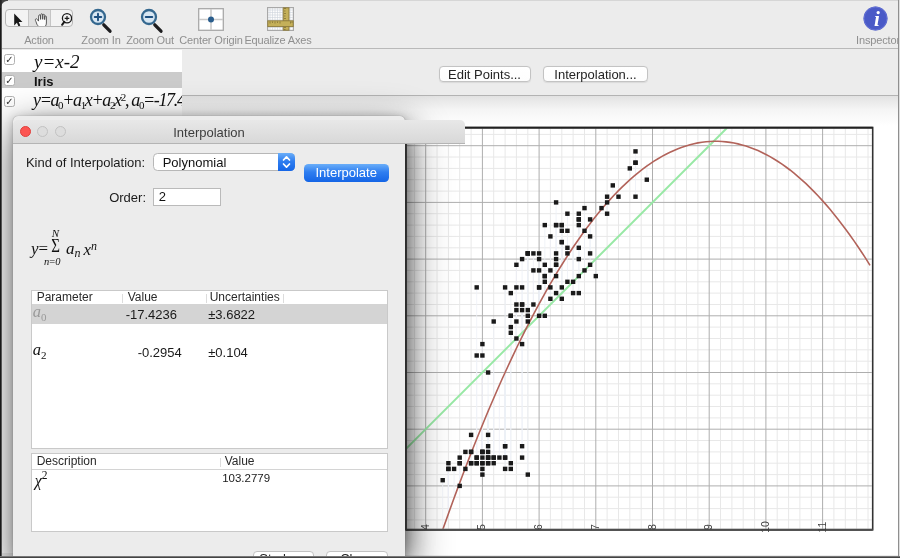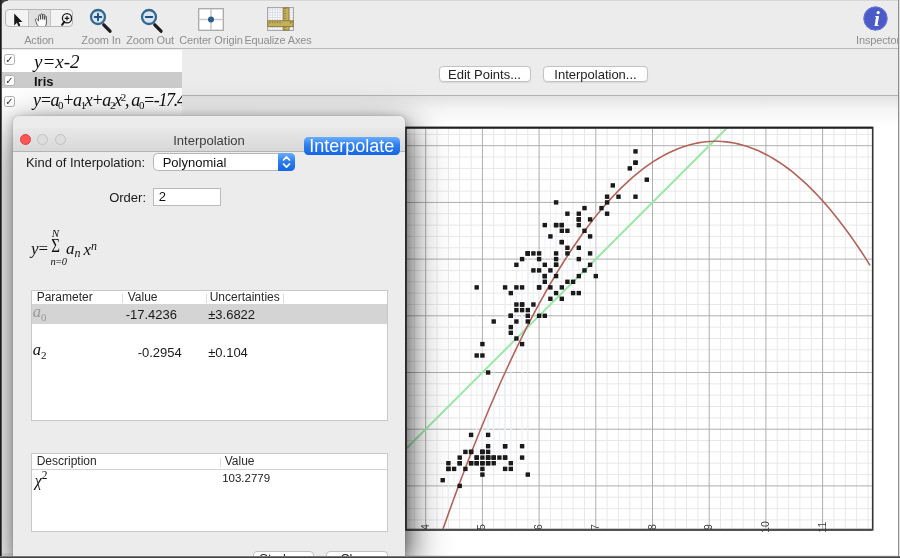--- a/index.html
+++ b/index.html
@@ -6,28 +6,28 @@
 #toolbar{position:absolute;left:0;top:0;width:900px;height:49px;background:#ececec;border-top:1px solid #d6d6d6;border-bottom:1px solid #b9b9b9;z-index:2}
 .tlabel{position:absolute;top:32.5px;font-size:11px;letter-spacing:-0.15px;color:#8f8f8f;white-space:nowrap;transform:translateX(-50%)}
 #sidebar{position:absolute;left:2px;top:50px;width:180px;height:503px;background:#fff;z-index:2}
 .srow{position:absolute;left:0;width:180px;overflow:hidden}
 .cbx{position:absolute;left:4px;width:11px;height:11px;background:#fff;border:1px solid #b2b2b2;border-radius:2.5px;font-size:10px;line-height:10px;text-align:center;color:#333}
 #graphhead{position:absolute;left:182px;top:50px;width:716px;height:46px;background:#ececec;z-index:2}
 #canvas{position:absolute;left:182px;top:96px;width:716px;height:459px;background:#fff;z-index:2}
 #canvas .grad{position:absolute;left:0;top:0;width:716px;height:30px;background:linear-gradient(#e2e2e2,#f5f5f5 45%,#fff)}
 .gbtn{position:absolute;top:65.5px;height:16.5px;background:linear-gradient(#fff,#fdfdfd);border:1px solid #c3c3c3;border-radius:4px;font-size:13px;color:#242424;text-align:center;line-height:15px;z-index:4;box-shadow:0 .5px 1px rgba(0,0,0,.08)}
 #dialog{position:absolute;left:13px;top:116px;width:392px;height:440px;background:#ececec;border-radius:5px 5px 0 0;z-index:5;box-shadow:0 16px 42px 5px rgba(0,0,0,.48),10px 4px 22px -6px rgba(0,0,0,.34),0 2px 10px rgba(0,0,0,.22),0 0 1px rgba(0,0,0,.4)}
-#titlebar{position:absolute;left:0;top:12px;width:392px;height:24px;background:linear-gradient(#e8e8e8,#d8d8d8);border-bottom:1px solid #b4b4b4;border-radius:5px 5px 0 0}
+#titlebar{position:absolute;left:0;top:4px;width:452px;height:24px;background:linear-gradient(#e8e8e8,#d8d8d8);border-bottom:1px solid #b4b4b4;border-radius:5px 5px 0 0}
 .tl{position:absolute;top:5.5px;width:11px;height:11px;border-radius:50%}
 #dtitle{position:absolute;top:4.5px;width:392px;text-align:center;font-size:13px;color:#3d3d3d}
 .dlabel{position:absolute;font-size:13px;color:#1a1a1a}
 .serif{font-family:"Liberation Serif",serif;font-style:italic}
 #popup{position:absolute;left:139.7px;top:36.5px;width:142px;height:18px;background:#fff;border:1px solid #b7b7b7;border-radius:4.5px;font-size:13px;color:#111;line-height:17px;padding-left:9px}
 #popupcap{position:absolute;right:-1px;top:-1px;width:17px;height:18px;border-radius:0 4.5px 4.5px 0;background:linear-gradient(#6aaef9,#2f7ef0 45%,#1566e7)}
-#interpbtn{position:absolute;left:290.7px;top:21px;width:96px;height:18px;border-radius:4.5px;background:linear-gradient(#6aaef9,#2f7ef0 45%,#1465e6);color:#fff;font-size:18px;text-align:center;line-height:18px}
+#interpbtn{position:absolute;left:290.7px;top:48px;width:85px;height:18px;border-radius:4.5px;background:linear-gradient(#6aaef9,#2f7ef0 45%,#1465e6);color:#fff;font-size:13px;text-align:center;line-height:18px}
 #orderfield{position:absolute;left:139.7px;top:72px;width:68px;height:17.5px;background:#fff;border:1px solid #bababa;font-size:13px;color:#111;line-height:16px;padding-left:5px}
 .ptable{position:absolute;background:#fff;border:1px solid #c9c9c9;font-size:13px;color:#1a1a1a}
 .thead{position:absolute;left:0;top:0;width:100%;border-bottom:1px solid #d4d4d4;font-size:12px;color:#2a2a2a}
 .hsep{position:absolute;top:3px;height:9px;width:1px;background:#dcdcdc}
 .prow{position:absolute;left:0;width:100%}
 .pcell{position:absolute;white-space:nowrap}
 #leftedge1{position:absolute;left:0;top:0;width:1.3px;height:558px;background:#191919;z-index:9}
 #leftedge2{position:absolute;left:1.3px;top:0;width:1px;height:558px;background:#555;z-index:9}
 #rightedge1{position:absolute;left:897.6px;top:0;width:1.4px;height:558px;background:#8f8f8f;z-index:9}
 #rightedge2{position:absolute;left:899px;top:0;width:1px;height:558px;background:#dedede;z-index:9}
@@ -305,25 +305,25 @@
           <path d="M5.5 7 L8.5 3.8 L11.5 7 M5.5 11 L8.5 14.2 L11.5 11" stroke="#fff" stroke-width="1.7" fill="none" stroke-linecap="round" stroke-linejoin="round"></path>
         </svg>
  </div></div>
  <div id="interpbtn">Interpolate</div>
  <div class="dlabel" style="left:46px;top:73.5px;width:87px;text-align:right">Order:</div>
  <div id="orderfield">2</div>
 
  <div class="serif" style="position:absolute;left:18px;top:124px;font-size:17px;color:#111;line-height:17px">y<span style="font-style:normal">=</span></div>
  <div class="serif" style="position:absolute;left:32px;top:111.5px;width:21px;text-align:center;font-size:11px;color:#111;line-height:11px">N</div>
  <div style="position:absolute;left:33px;top:120px;width:19px;text-align:center;font-family:'Liberation Serif',serif;font-size:22px;color:#111;line-height:20px;transform:scale(0.68,0.85);transform-origin:50% 50%">Σ</div>
- <div class="serif" style="position:absolute;left:31px;top:139.5px;width:23px;text-align:right;font-size:10.5px;color:#111;line-height:11px">n<span style="font-style:normal">=</span>0</div>
+ <div class="serif" style="position:absolute;left:31px;top:139.5px;width:23px;text-align:left;font-size:10.5px;color:#111;line-height:11px">n<span style="font-style:normal">=</span>0</div>
  <div class="serif" style="position:absolute;left:53px;top:124px;font-size:17px;color:#111;line-height:17px">a<sub style="font-size:12px;vertical-align:-2.5px;line-height:0">n</sub></div>
  <div class="serif" style="position:absolute;left:70.5px;top:125px;font-size:17px;color:#111;line-height:17px">x<sup style="font-size:12px;vertical-align:5.5px;line-height:0">n</sup></div>
 
- <div class="ptable" style="left:17.7px;top:173.5px;width:357px;height:131px">
+ <div class="ptable" style="left:17.7px;top:173.5px;width:357px;height:159px">
    <div class="thead" style="height:14px;line-height:12.5px">
      <span style="position:absolute;left:5px">Parameter</span>
      <span style="position:absolute;left:96px">Value</span>
      <span style="position:absolute;left:178px">Uncertainties</span>
      <div class="hsep" style="left:90.7px"></div>
         <div class="hsep" style="left:174px"></div>
         <div class="hsep" style="left:251px"></div>
    </div>
    <div class="prow" style="top:14.5px;height:19px;background:#d4d4d4">
      <span class="pcell serif" style="left:1px;top:-2.5px;font-size:16.5px;color:#9a9a9a;line-height:17px">a<sub style="font-size:11px;font-style:normal;vertical-align:-3.5px;line-height:0">0</sub></span>

